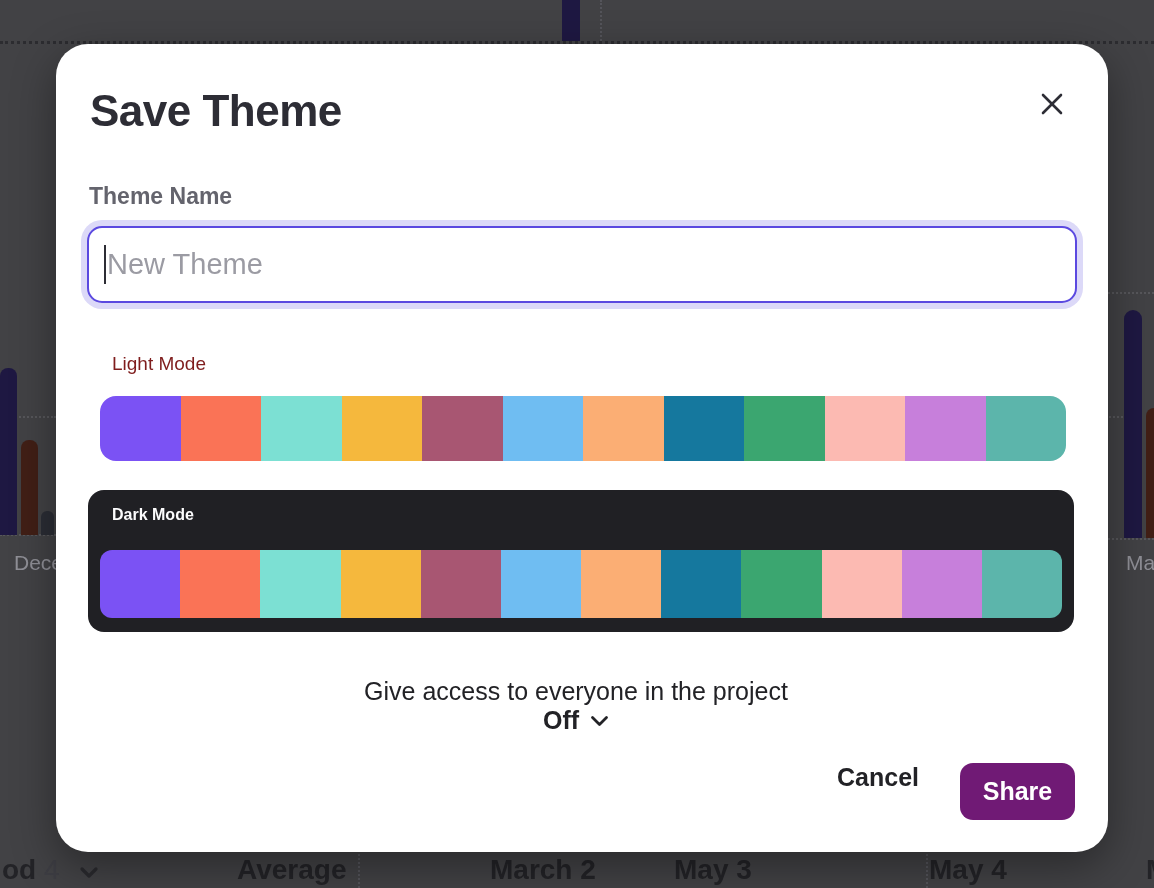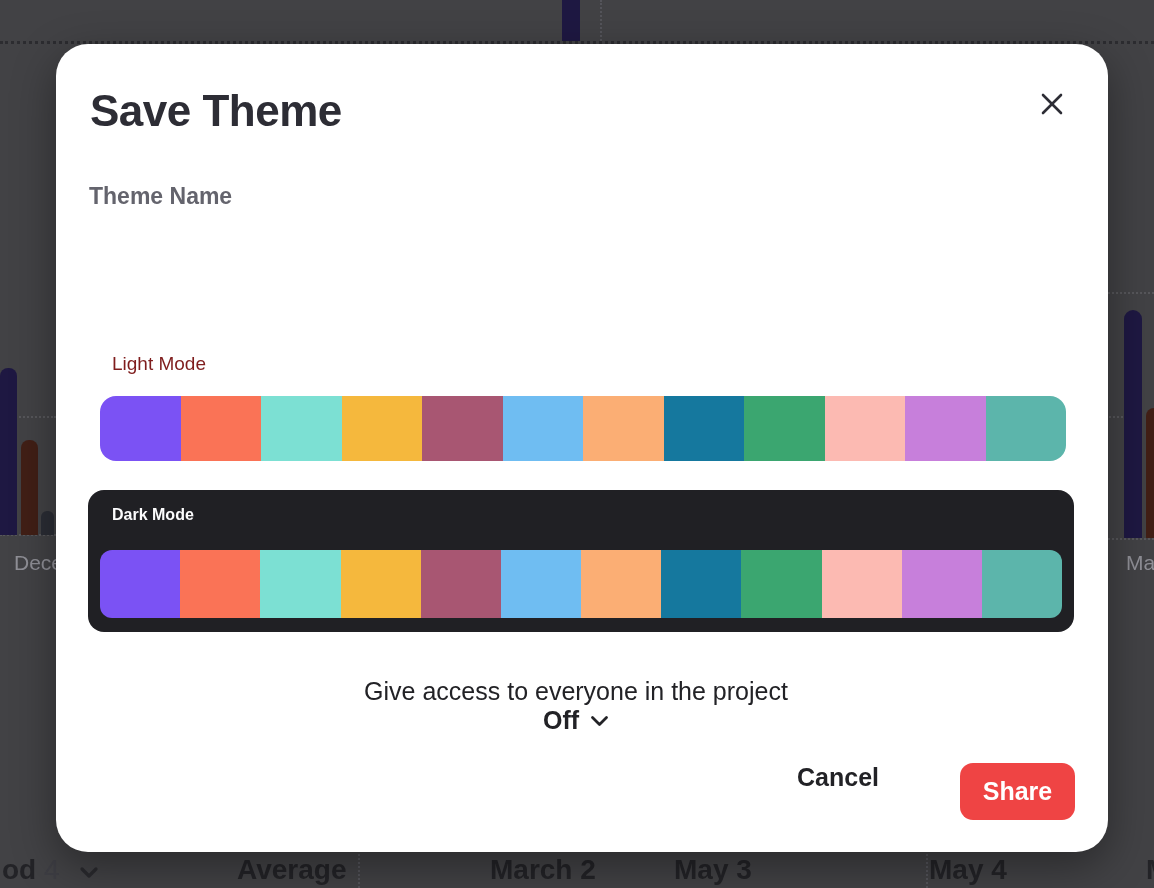--- a/index.html
+++ b/index.html
@@ -46,23 +46,23 @@
   .access-row { position:absolute; left:32px; top:633px; width:976px; height:40px;
                 display:flex; align-items:center; justify-content:space-between;flex-direction:column; }
   .access-label { font-size:25px; font-weight:500; color:#222226; }
   .access-toggle { display:flex; align-items:center; gap:11px; cursor:pointer; }
   .access-value { font-size:25px; font-weight:700; color:#222226; }
 
   .footer { position:absolute; right:33px; top:719px; height:57px;
             display:flex; align-items:flex-start; gap:41px; }
   .cancel-btn { font-size:25px; font-weight:700; color:#222226; cursor:pointer; background:none; border:none;
                 font-family:"Liberation Sans",sans-serif; }
-  .share-btn { width:115px; height:57px; border:none; border-radius:13px; background:#ef4444;
+  .share-btn { width:115px; height:57px; border:none; border-radius:13px; background:#701a75;
                color:#ffffff; font-size:25px; font-weight:700; cursor:pointer;
-               font-family:"Liberation Sans",sans-serif;margin-left:40px; }
+               font-family:"Liberation Sans",sans-serif; }
 </style>
 </head>
 <body>
 
 <div class="stage">
 
   <div class="bg-el dot-h" style="left:0; top:41px; width:1154px;"></div>
   <div class="bg-el dot-v" style="left:600px; top:0; height:41px;"></div>
   <div class="bar" style="left:562px; top:0; width:18px; height:41px; background:#1E1842;"></div>
 
@@ -101,20 +101,24 @@
 
     <div class="close-btn">
       <svg width="26" height="26" viewBox="0 0 26 26">
         <line x1="4" y1="4" x2="22" y2="22" stroke="#2d2d35" stroke-width="2.6" stroke-linecap="round"></line>
         <line x1="22" y1="4" x2="4" y2="22" stroke="#2d2d35" stroke-width="2.6" stroke-linecap="round"></line>
       </svg>
     </div>
 
     <div class="field-label">Theme Name</div>
 
+    <div class="name-input-wrap">
+      <input class="name-input" type="text" placeholder="New Theme" style="">
+      <div class="caret"></div>
+    </div>
 
     <div class="light-label">Light Mode</div>
     <div class="swatch-strip strip-light">
         <div class="swatch" style="background-color: rgb(123, 82, 244);"></div>
         <div class="swatch" style="background-color: rgb(250, 115, 86);"></div>
         <div class="swatch" style="background-color: rgb(124, 224, 211);"></div>
         <div class="swatch" style="background-color: rgb(245, 184, 61);"></div>
         <div class="swatch" style="background-color: rgb(168, 86, 114);"></div>
         <div class="swatch" style="background-color: rgb(111, 189, 242);"></div>
         <div class="swatch" style="background-color: rgb(251, 174, 116);"></div>

